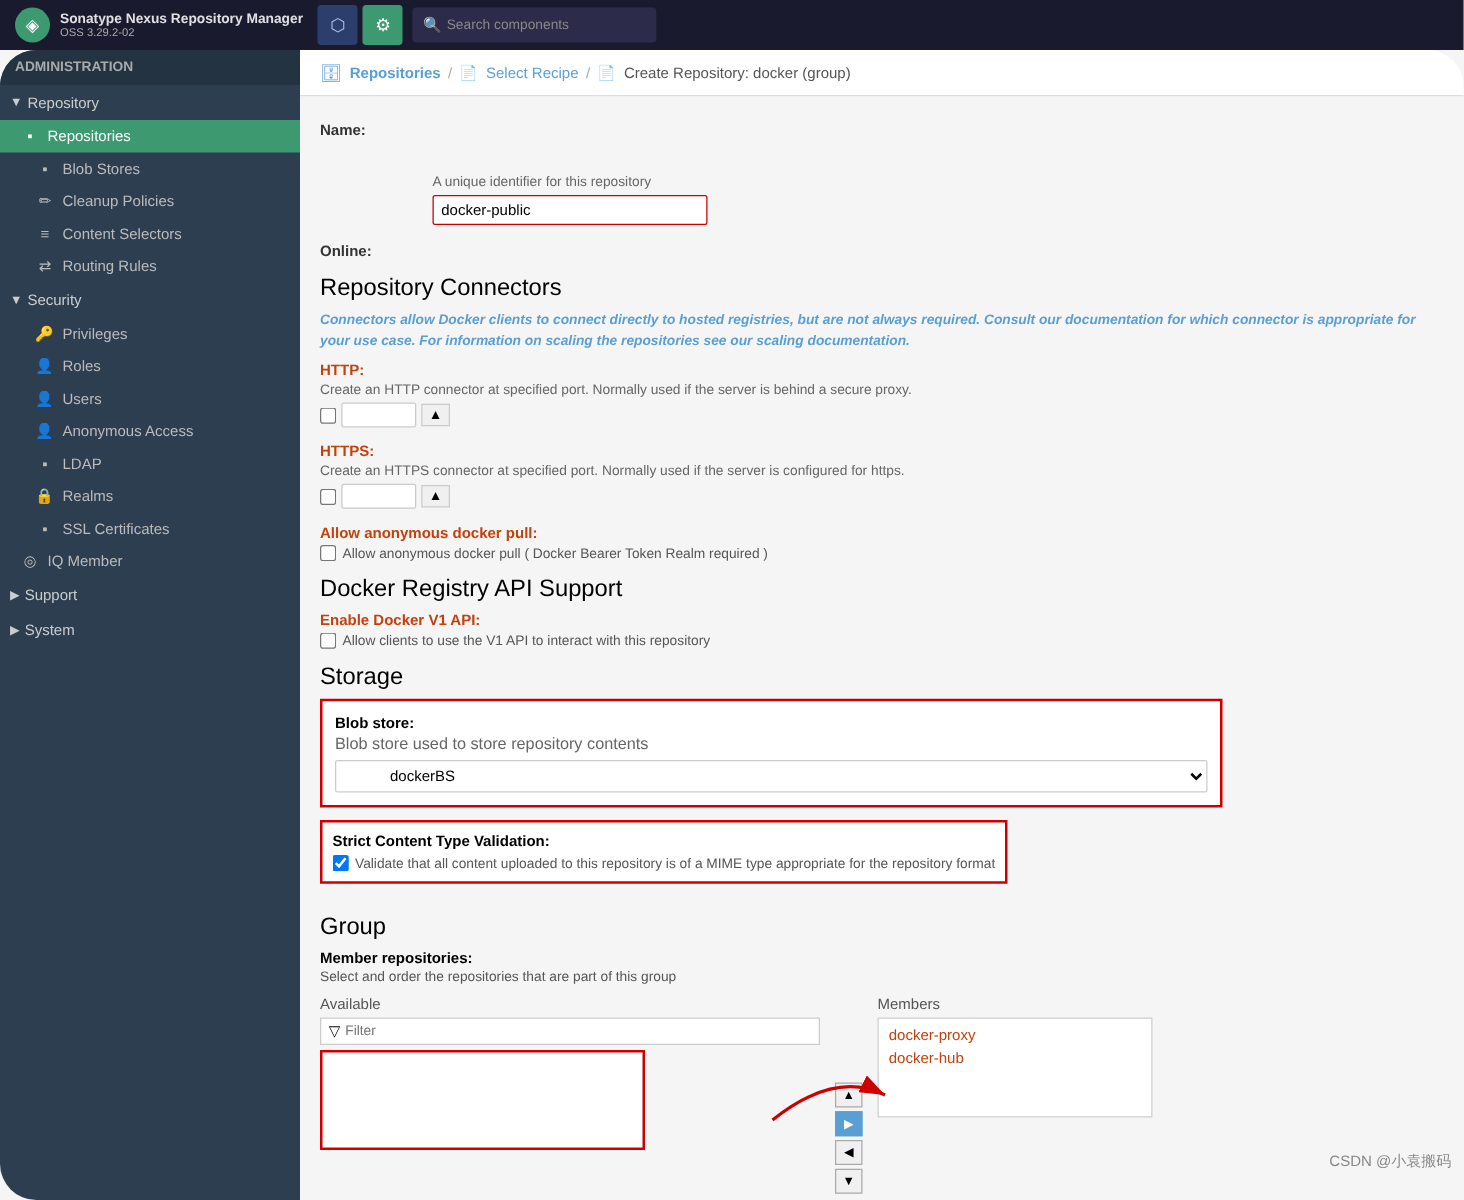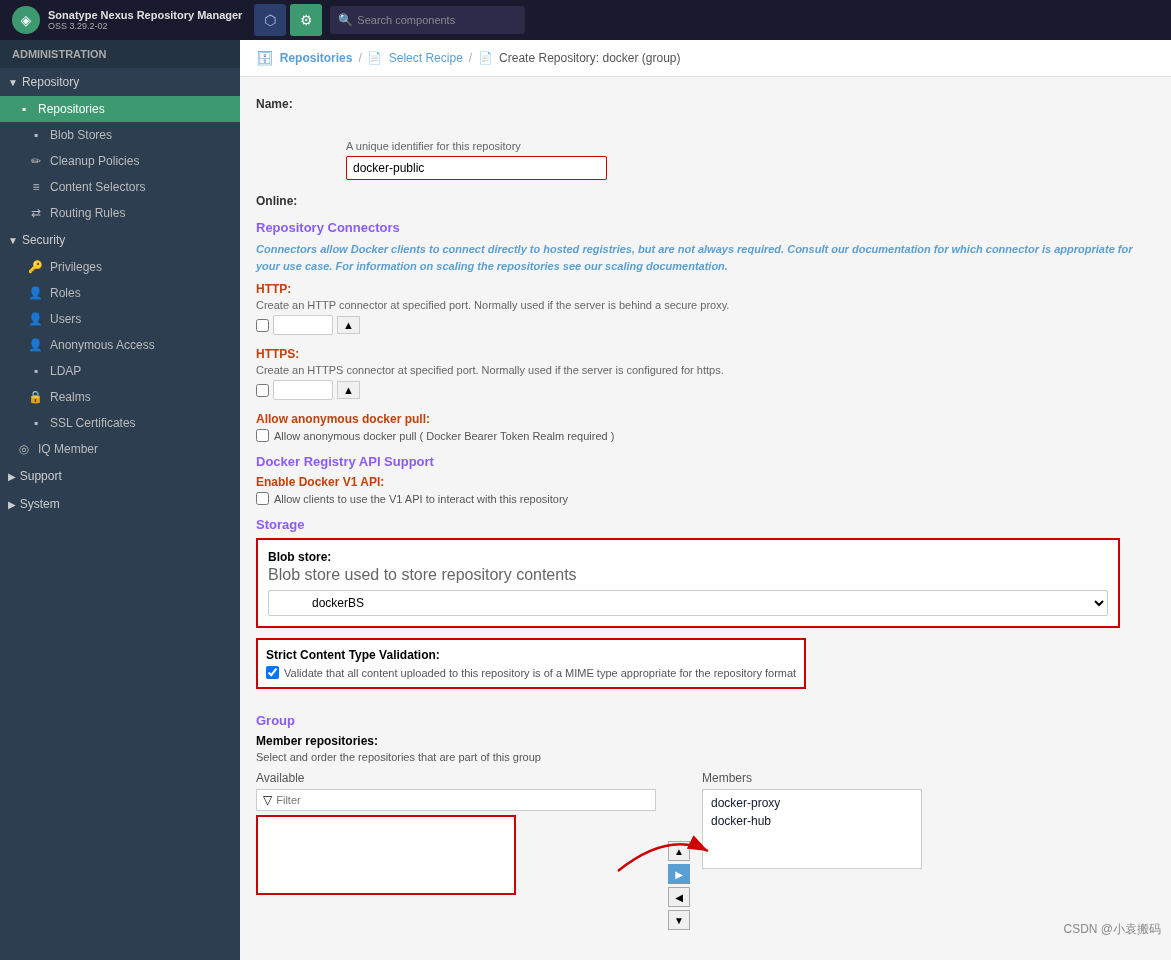--- a/index.html
+++ b/index.html
@@ -21,21 +21,21 @@
     .topbar-title-sub { font-size: 9px; color: #aaa; }
     .topbar-nav { display: flex; align-items: center; margin-left: 12px; gap: 4px; }
     .topbar-nav-btn { width: 32px; height: 32px; border-radius: 3px; border: none; cursor: pointer; display: flex; align-items: center; justify-content: center; font-size: 14px; }
     .topbar-nav-btn.cube { background: #2c3e6b; color: #aac4e8; }
     .topbar-nav-btn.gear { background: #3d9970; color: white; }
     .topbar-search { margin-left: 8px; display: flex; align-items: center; background: #2c2c4a; border-radius: 3px; padding: 0 8px; height: 28px; gap: 4px; }
     .topbar-search input { background: none; border: none; outline: none; color: #ccc; font-size: 11px; width: 160px; }
     .topbar-search input::placeholder { color: #888; }
 
     
-    .main-layout { display: flex; flex: 1; overflow: hidden; }
+    .main-layout { display: flex; flex: 1; overflow: hidden; border-radius: 29px; }
 
     
     .sidebar { width: 240px; background: #2c3e50; color: #ccc; overflow-y: auto; flex-shrink: 0; }
     .sidebar-header { padding: 8px 12px; background: #243342; font-size: 11px; font-weight: bold; color: #aaa; text-transform: uppercase; }
     .sidebar-item { display: flex; align-items: center; padding: 6px 12px 6px 16px; cursor: pointer; gap: 6px; font-size: 12px; color: #bbb; }
     .sidebar-item.active { background: #3d9970; color: white; }
     .sidebar-item.sub { padding-left: 28px; }
     .sidebar-item .icon { font-size: 12px; width: 16px; text-align: center; }
     .sidebar-section-toggle { display: flex; align-items: center; gap: 4px; padding: 7px 8px; cursor: pointer; color: #ccc; font-size: 12px; }
     .sidebar-section-toggle .arrow { font-size: 10px; }
@@ -49,38 +49,38 @@
     .breadcrumb-link { color: #5a9fd4; text-decoration: none; }
     .breadcrumb-current { color: #555; }
 
     .form-content { padding: 16px; }
 
     .form-row { display: flex; align-items: flex-start; margin-bottom: 10px; }
     .form-label { width: 90px; font-weight: bold; font-size: 12px; color: #333; padding-top: 4px; flex-shrink: 0; }
     .form-field { flex: 1; }
     .form-hint { font-size: 11px; color: #666; margin-bottom: 4px; margin-top: 47px; }
 
-    .text-input { width: 261px; border: 1px solid #c00; padding: 4px 6px; font-size: 12px; outline: none; border-radius: 2px; }
+    .text-input { width: 220px; border: 1px solid #c00; padding: 4px 6px; font-size: 12px; outline: none; border-radius: 2px; }
 
     .checkbox-row { display: flex; align-items: center; gap: 5px; font-size: 11px; color: #555; }
 
-    .section-title { font-weight: bold; font-size: 13px; color: #8b5cf6; margin: 12px 0 6px 0; }
+    .section-title { font-weight: normal; font-size: 19px; color: #000000; margin: 12px 0 6px 0; }
     .section-info { font-style: italic; font-size: 11px; color: #5a9fd4; line-height: 1.5; margin-bottom: 8px; font-weight: bold; }
 
     .field-group { margin-bottom: 12px; }
     .field-group-title { font-weight: bold; font-size: 12px; color: #c2410c; margin-bottom: 3px; }
     .field-group-hint { font-size: 11px; color: #666; margin-bottom: 4px; }
 
     .spinner-row { display: flex; align-items: center; gap: 4px; }
     .spinner-input { width: 60px; border: 1px solid #ccc; padding: 3px 5px; font-size: 11px; border-radius: 2px; }
     .spinner-btn { border: 1px solid #ccc; background: #f0f0f0; cursor: pointer; padding: 2px 5px; font-size: 11px; }
 
     .storage-box { border: 2px solid #c00; padding: 10px; margin-bottom: 10px; display: inline-block; min-width: 220px; background: white; }
     .storage-box .field-title { font-weight: bold; font-size: 12px; margin-bottom: 2px; }
-    .storage-box .field-hint { font-size: 16px; color: #666; margin-bottom: 6px; }
+    .storage-box .field-hint { font-size: 13px; color: #666; margin-bottom: 6px; }
     .select-wide { width: 100%; border: 1px solid #ccc; padding: 4px 6px; font-size: 12px; border-radius: 2px; background: white; }
 
     .strict-content-box { border: 2px solid #c00; padding: 8px; margin-bottom: 12px; background: white; display: inline-block; }
     .strict-content-title { font-weight: bold; font-size: 12px; margin-bottom: 4px; }
 
     .group-section { margin-top: 12px; }
     .member-label { font-weight: bold; font-size: 12px; margin-bottom: 3px; }
     .member-hint { font-size: 11px; color: #555; margin-bottom: 8px; }
 
     .member-layout { display: flex; align-items: flex-start; gap: 12px; }
@@ -90,21 +90,21 @@
     .filter-bar input { border: none; outline: none; font-size: 11px; flex: 1; }
     .available-list { border: 2px solid #c00; width: 260px; height: 80px; background: white; padding: 4px; }
 
     .member-buttons { display: flex; flex-direction: column; gap: 3px; margin-top: 30px; }
     .arrow-btn { width: 22px; height: 20px; border: 1px solid #aaa; background: #f0f0f0; cursor: pointer; display: flex; align-items: center; justify-content: center; font-size: 10px; }
     .arrow-btn.active { background: #5a9fd4; color: white; border-color: #5a9fd4; }
 
     .member-selected { flex: 0 0 220px; }
     .member-selected-title { font-size: 12px; color: #555; margin-bottom: 4px; }
     .members-list { border: 1px solid #ccc; background: white; min-height: 80px; padding: 4px; }
-    .members-list-item { font-size: 12px; color: #0f172a; padding: 2px 4px; }
+    .members-list-item { font-size: 12px; color: #c2410c; padding: 2px 4px; }
 
     .watermark { position: fixed; bottom: 22px; right: 10px; font-size: 12px; color: #888; }
   </style>
 </head>
 <body>
 
 <div class="topbar">
   <div class="topbar-logo">
     <div class="topbar-logo-icon">◈</div>
     <div class="topbar-title">
@@ -275,21 +275,21 @@
           <input type="checkbox" style="">
           <span>Allow clients to use the V1 API to interact with this repository</span>
         </div>
       </div>
 
       
       <div class="section-title">Storage</div>
       <div class="storage-box">
         <div class="field-title">Blob store:</div>
         <div class="field-hint">Blob store used to store repository contents</div>
-        <select class="select-wide" style="width:840px;padding-left:39px;">
+        <select class="select-wide" style="width:698px;padding-left:39px;">
           <option>dockerBS</option>
         </select>
       </div>
 
       
       <div class="strict-content-box">
         <div class="strict-content-title">Strict Content Type Validation:</div>
         <div class="checkbox-row">
           <input type="checkbox" checked="" style="">
           <span>Validate that all content uploaded to this repository is of a MIME type appropriate for the repository format</span>

